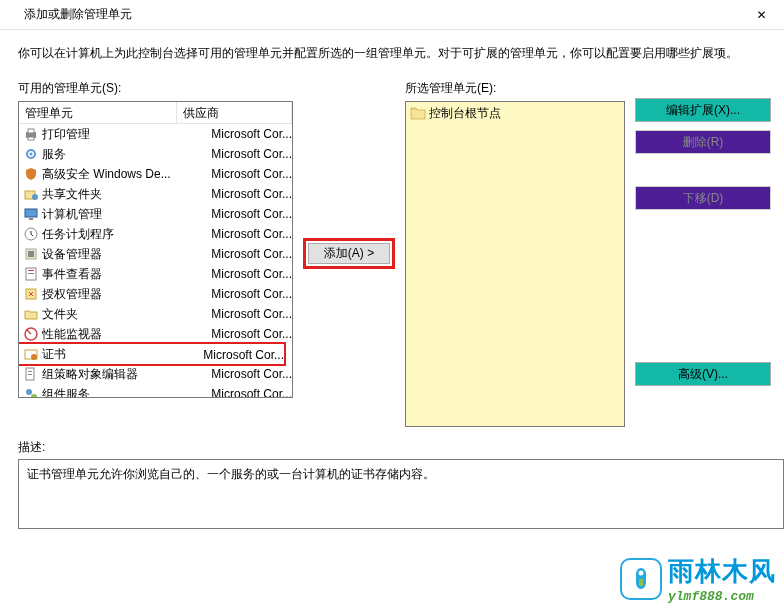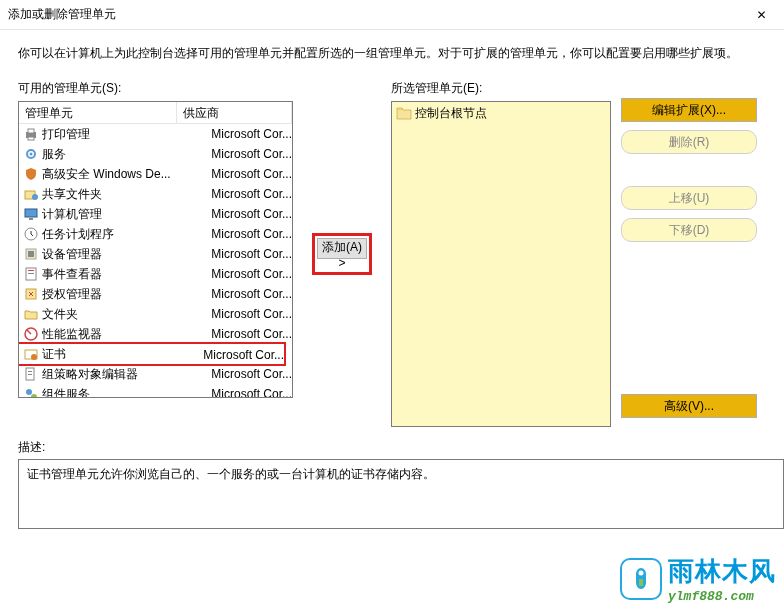--- a/index.html
+++ b/index.html
@@ -1,17 +1,17 @@
 <!DOCTYPE html>
 <html><head>
 <meta charset="utf-8">
 <style>
 * { box-sizing: border-box; margin: 0; padding: 0; }
 body { font-family: "Microsoft YaHei", "Segoe UI", sans-serif; font-size: 12px; background: #fff; width: 784px; height: 612px; position: relative; overflow: hidden; }
-.titlebar { height: 30px; display: flex; align-items: center; padding-left: 8px; border-bottom: 1px solid #e5e5e5; }
+.titlebar { height: 30px; display: flex; align-items: center; padding-left: 24px; border-bottom: 1px solid #e5e5e5; }
 .titlebar-title { font-size: 12px; }
 .close-btn { margin-left: auto; width: 45px; height: 30px; display: flex; align-items: center; justify-content: center; cursor: pointer; }
 .content { padding: 14px 0 10px 18px; }
 .desc-top { font-size: 12px; margin-bottom: 18px; line-height: 1.5; }
 .main-area { display: flex; gap: 10px; }
 .col-left { flex: 0 0 275px; }
 .col-mid { flex: 0 0 78px; display: flex; align-items: center; justify-content: center; }
 .col-right { flex: 0 0 220px; }
 .col-buttons { flex: 0 0 136px; display: flex; flex-direction: column; gap: 0; }
 .section-label { font-size: 12px; margin-bottom: 4px; }
@@ -23,23 +23,23 @@
 .list-body { overflow-y: scroll; height: 302px; }
 .list-row { display: flex; height: 20px; align-items: center; cursor: pointer; }
 .row-icon { width: 16px; height: 16px; margin: 0 3px 0 4px; flex-shrink: 0; display: inline-flex; align-items: center; justify-content: center; }
 .row-name { width: 134px; font-size: 12px; white-space: nowrap; overflow: hidden; }
 .row-vendor { flex: 1; font-size: 12px; white-space: nowrap; overflow: hidden; text-align: right; }
 .highlight-row { border: 2px solid #e02020; margin: -2px 6px -2px -2px; height: 24px !important; padding-top:1px;}
 .tree-box { border: 1px solid #7a7a7a; background: #fef9c3; height: 326px; padding: 2px; }
 .tree-item { display: flex; align-items: center; height: 18px; padding-left: 2px; }
 .tree-icon { width: 16px; height: 14px; margin-right: 3px; }
 .add-btn-wrap { border: 3px solid #e02020; padding: 2px; }
-.add-btn { width: 50px; height: 21px; border: 1px solid #adadad; background: #e1e1e1; font-size: 12px; cursor: pointer; font-family: inherit; }
-.side-btn { height: 24px; border: 1px solid #adadad; background: #eab308; font-size: 12px; cursor: pointer; font-family: inherit; margin-bottom: 8px; width: 136px; }
-.side-btn:disabled { color: #888; background: #fef9c3; border-color: #d0d0d0; border-radius: 10px; }
+.add-btn { width: 82px; height: 21px; border: 1px solid #adadad; background: #e1e1e1; font-size: 12px; cursor: pointer; font-family: inherit; }
+.side-btn { height: 24px; border: 1px solid #adadad; background: #14b8a6; font-size: 12px; cursor: pointer; font-family: inherit; margin-bottom: 8px; width: 136px; }
+.side-btn:disabled { color: #888; background: #4c1d95; border-color: #d0d0d0; }
 .btn-spacer-mid { height: 24px; }
 .btn-spacer-big { height: 144px; }
 .desc-section { margin-top: 12px; }
 .desc-label { font-size: 12px; margin-bottom: 3px; }
 .desc-box { border: 1px solid #7a7a7a; height: 70px; padding: 6px 8px; font-size: 12px; }
 .watermark { position: absolute; right: 8px; bottom: 8px; display: flex; align-items: center; gap: 6px; }
 .wm-logo { width: 42px; height: 42px; border: 2px solid #26a9e0; border-radius: 10px; display: flex; align-items: center; justify-content: center; background: #fff; }
 .wm-text { display: flex; flex-direction: column; }
 .wm-cn { font-size: 26px; font-weight: bold; color: #0097db; letter-spacing: 1px; }
 .wm-url { font-size: 13px; color: #4aa03a; font-style: italic; font-weight: bold; font-family: Liberation Mono, monospace; }
@@ -235,21 +235,20 @@
           <span>控制台根节点</span>
         </div>
       </div>
     </div>
 
     <div class="col-buttons">
       <div class="section-label">&nbsp;</div>
       <button class="side-btn">编辑扩展(X)...</button>
       <button class="side-btn" disabled="">删除(R)</button>
       <div class="btn-spacer-mid"></div>
-      <button class="side-btn" disabled="">上移(U)</button>
       <button class="side-btn" disabled="">下移(D)</button>
       <div class="btn-spacer-big"></div>
       <button class="side-btn">高级(V)...</button>
     </div>
   </div>
 
   <div class="desc-section">
     <div class="desc-label">描述:</div>
     <div class="desc-box">证书管理单元允许你浏览自己的、一个服务的或一台计算机的证书存储内容。</div>
   </div>

